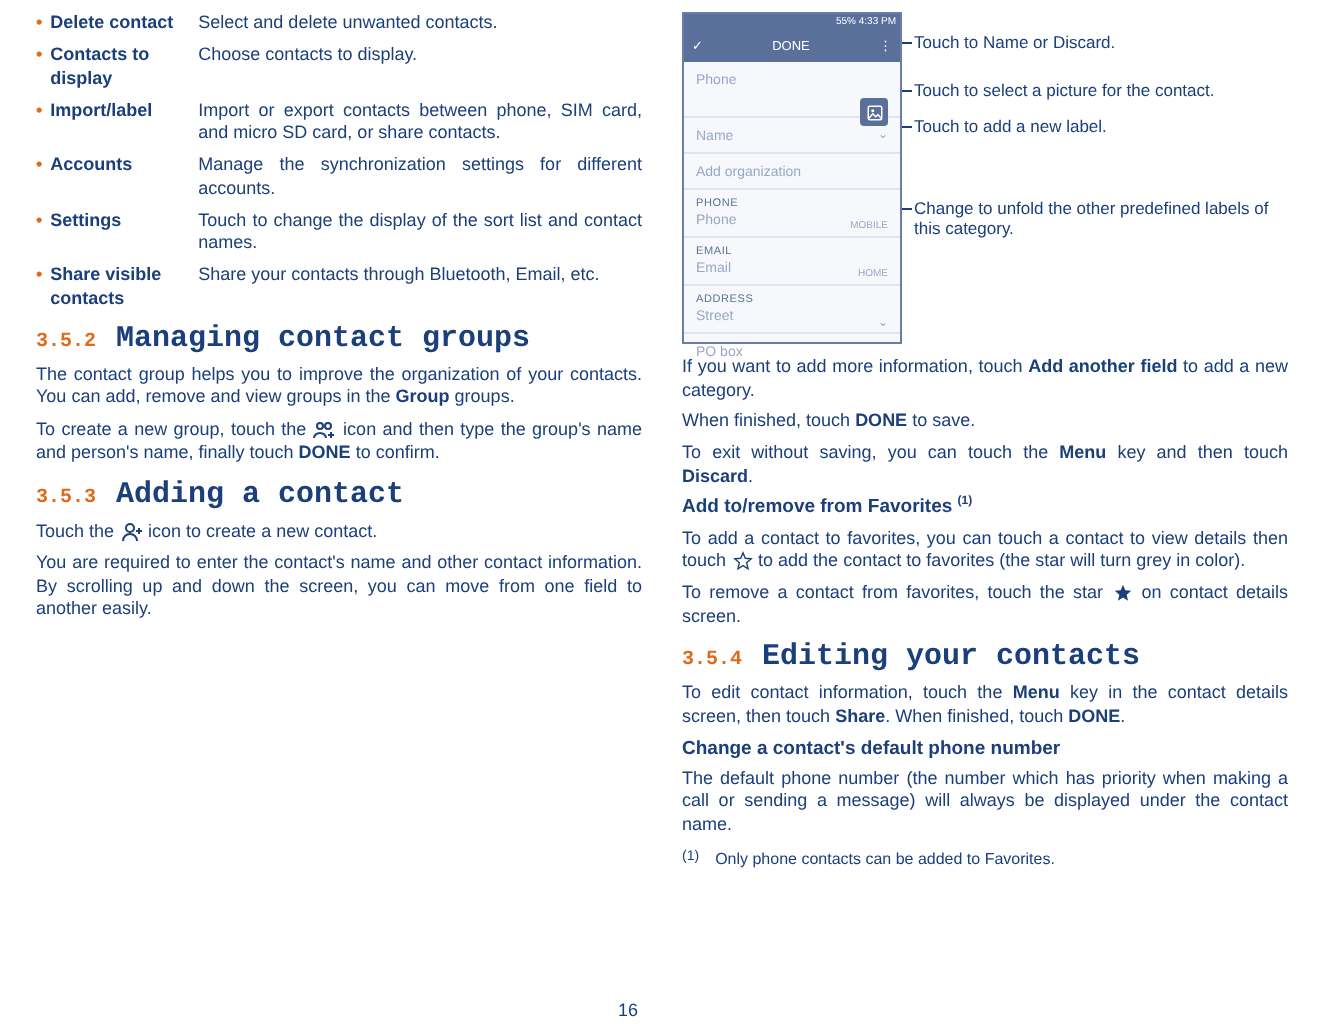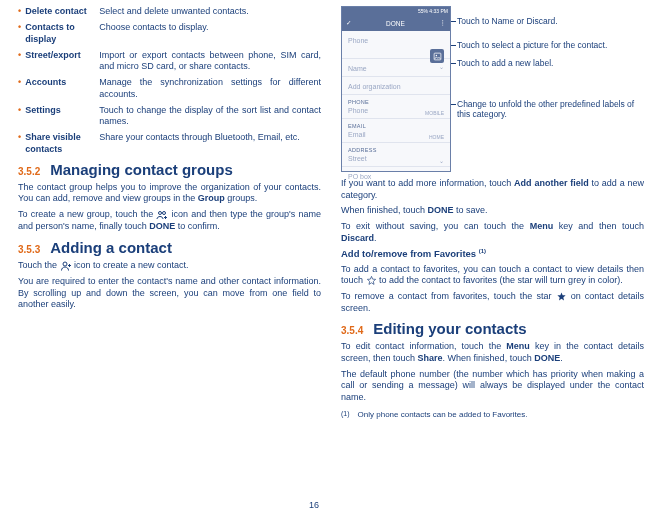--- a/index.html
+++ b/index.html
@@ -38,20 +38,21 @@
   .bullet-desc {
     flex: 1;
     text-align: justify;
   }
   .sec-head {
     margin-top: 6px;
     margin-bottom: 4px;
     display: flex;
     align-items: baseline;
     gap: 10px;
+    font-family: Liberation Mono, monospace;
   }
   .sec-num { color: #e06a1a; font-weight: bold; font-size: 10px; }
   .sec-title { font-weight: bold; font-size: 15px; }
   .para { text-align: justify; line-height: 1.3; margin-bottom: 4px; }
   .inline-icon {
     display: inline-flex;
     vertical-align: middle;
     width: 12px; height: 12px;
     align-items: center; justify-content: center;
   }
@@ -116,21 +117,21 @@
     <span class="bullet-term">Delete contact</span>
     <span class="bullet-desc">Select and delete unwanted contacts.</span>
   </div>
   <div class="bullet-row">
     <span class="bullet-dot">•</span>
     <span class="bullet-term">Contacts to display</span>
     <span class="bullet-desc">Choose contacts to display.</span>
   </div>
   <div class="bullet-row">
     <span class="bullet-dot">•</span>
-    <span class="bullet-term">Street/export</span>
+    <span class="bullet-term">Import/label</span>
     <span class="bullet-desc">Import or export contacts between phone, SIM card, and micro SD card, or share contacts.</span>
   </div>
   <div class="bullet-row">
     <span class="bullet-dot">•</span>
     <span class="bullet-term">Accounts</span>
     <span class="bullet-desc">Manage the synchronization settings for different accounts.</span>
   </div>
   <div class="bullet-row">
     <span class="bullet-dot">•</span>
     <span class="bullet-term">Settings</span>
@@ -264,19 +265,20 @@
   </p>
 
   <div class="sec-head">
     <span class="sec-num">3.5.4</span>
     <span class="sec-title">Editing your contacts</span>
   </div>
   <p class="para">
     <span>To edit contact information, touch the </span><span class="bold">Menu</span><span> key in the contact details screen, then touch </span><span class="bold">Share</span><span>. </span><span>When finished, touch </span><span class="bold">DONE</span><span>.</span>
   </p>
 
+  <p class="subhead">Change a contact's default phone number</p>
   <p class="para">The default phone number (the number which has priority when making a call or sending a message) will always be displayed under the contact name.</p>
 
   <div class="footnote-row">
     <span class="footnote-mark">(1)</span>
     <span>Only phone contacts can be added to Favorites.</span>
   </div>
 </div>
 
 </body></html>

